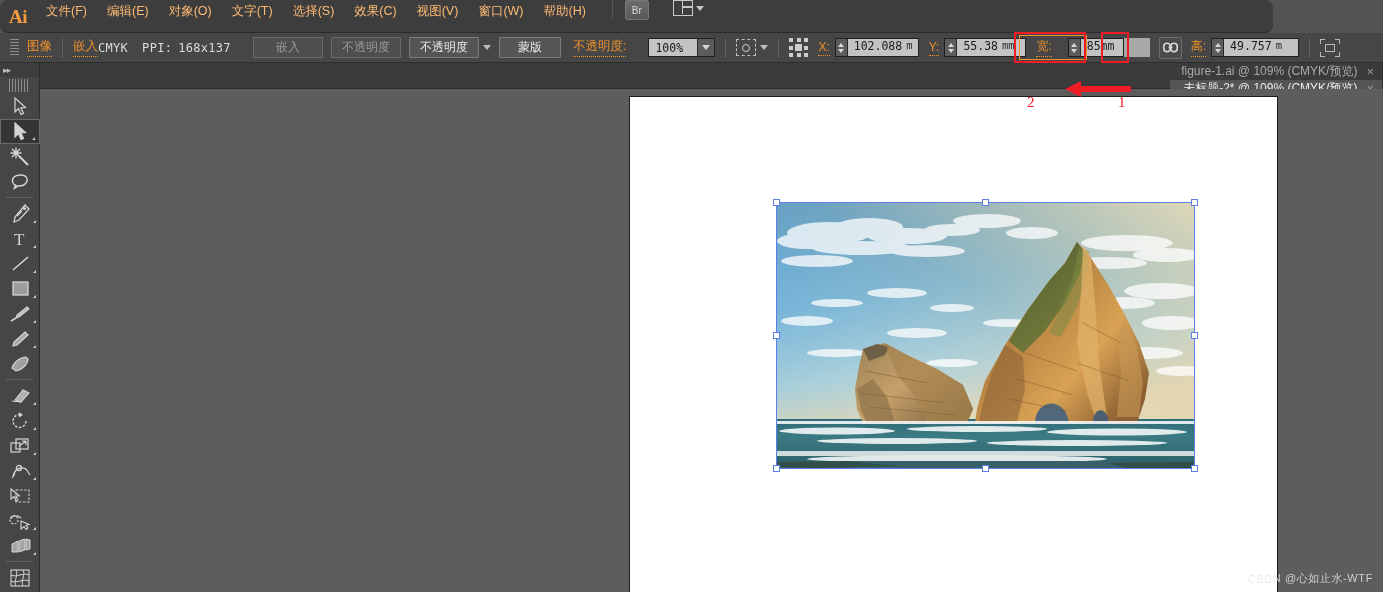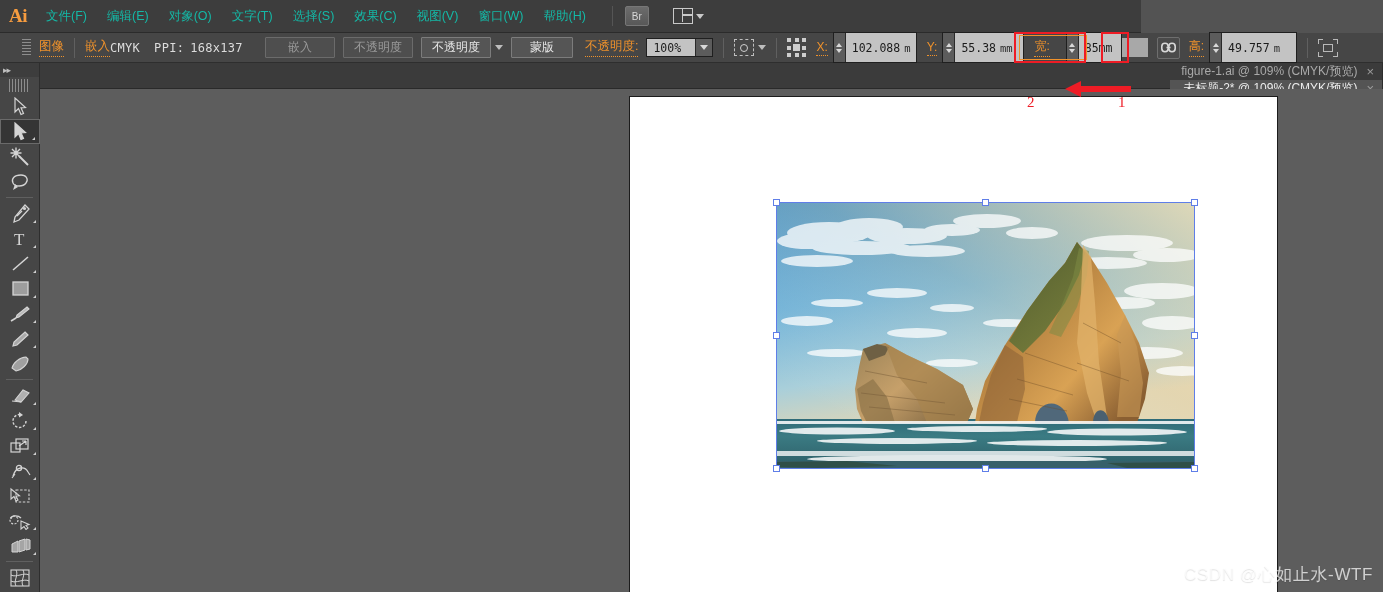--- a/index.html
+++ b/index.html
@@ -7,34 +7,35 @@
     width: 1383px; height: 592px;
     overflow: hidden;
     background: #535353;
     font-family: "Liberation Sans", "DejaVu Sans", sans-serif;
     -webkit-font-smoothing: antialiased;
   }
   #app { position: relative; width: 1383px; height: 592px; }
 
   
   .menubar {
-    position: absolute; left: 0; top: 0; width: 1141px; height: 33px;
+    position: absolute; left: 0; top: 0; width: 1273px; height: 33px;
     background: #3d3d3d;
-    display: flex; align-items: center;
+    display: flex; align-items: flex-start;
     border-bottom: 1px solid #2b2b2b;
+    border-radius: 8px;
   }
   .ai-logo {
     width: 36px; height: 33px;
     display: flex; align-items: center; justify-content: center;
     color: #f79c3f; font-size: 19px; font-weight: bold;
     font-family: "Liberation Serif", serif;
     letter-spacing: -0.5px;
   }
   .menu-item {
-    color: #14b8a6; font-size: 12.5px;
+    color: #fdba74; font-size: 12.5px;
     padding: 4px 9px; margin: 0 1px;
     white-space: nowrap; cursor: default;
     line-height: 14px;
   }
   .menu-sep {
     width: 1px; height: 20px; background: #555; margin: 0 10px 0 16px;
   }
   .br-btn {
     width: 24px; height: 20px;
     background: linear-gradient(#6c6c6c,#585858);
@@ -61,21 +62,21 @@
     border-top: 5px solid #c9c9c9;
   }
 
   
   .controlbar {
     position: absolute; left: 0; top: 33px; width: 1383px; height: 30px;
     background: #464646;
     display: flex; align-items: center;
     border-bottom: 1px solid #2e2e2e;
     font-size: 11.5px; color: #d5d5d5;
-    padding-left: 20px;
+    padding-left: 8px;
   }
   .grip {
     width: 9px; height: 18px; margin: 0 4px 0 2px;
     background: repeating-linear-gradient(to bottom, #8d8d8d 0 1px, transparent 1px 3px);
   }
   .orange-link {
     color: #f0922b; font-size: 12.5px;
     border-bottom: 1px dotted #f0922b;
     padding-bottom: 1px;
     margin-left: 4px;
@@ -89,21 +90,21 @@
     display: flex; align-items: center; justify-content: center;
     color: #9a9a9a; font-size: 12px; margin-right: 8px;
   }
   .cb-btn.enabled { color: #e6e6e6; background: #555; border-color: #7c7c7c; }
   .cb-caret {
     width: 0; height: 0; margin-left: -4px; margin-right: 8px;
     border-left: 4px solid transparent; border-right: 4px solid transparent;
     border-top: 5px solid #bdbdbd;
   }
   .field {
-    display: flex; align-items: center; height: 31px;
+    display: flex; align-items: flex-start; height: 19px;
     background: #c3c3c3; border: 1px solid #1f1f1f;
   }
   .spin {
     width: 12px; height: 100%;
     background: #5c5c5c; border-right: 1px solid #2a2a2a;
     display: flex; flex-direction: column; align-items: center; justify-content: center;
     gap: 2px;
   }
   .spin .up, .spin .dn {
     width: 0; height: 0;
@@ -241,21 +242,21 @@
     position: absolute; left: 146px; top: 105px;
     width: 419px; height: 267px;
     border: 1px solid #5f7ee8; pointer-events: none;
   }
   .handle {
     position: absolute; width: 7px; height: 7px;
     background: #ffffff; border: 1px solid #5f7ee8;
   }
   .watermark {
     position: absolute; right: 10px; bottom: 6px;
-    color: rgba(255,255,255,0.72); font-size: 17px;
+    color: rgba(255,255,255,0.72); font-size: 11px;
     letter-spacing: 0.6px; z-index: 30;
     text-shadow: 0 1px 1px rgba(0,0,0,0.12);
   }
 </style>
 </head>
 <body>
 
 <div id="app">
 
   <div class="menubar">
@@ -286,21 +287,21 @@
     <div class="cb-text" style="margin-left:14px">PPI:</div>
     <div class="cb-text" style="margin-left:6px">168x137</div>
     <div style="width:22px"></div>
     <div class="cb-btn">嵌入</div>
     <div class="cb-btn">不透明度</div>
     <div class="cb-btn enabled">不透明度</div>
     <div class="cb-caret"></div>
     <div class="cb-btn enabled" style="min-width:62px">蒙版</div>
 
     <div class="orange-link" style="margin-left:4px">不透明度:</div>
-    <div class="opacity-box" style="margin-left:8px">
+    <div class="opacity-box" style="margin-left:22px">
       <div class="val">100%</div>
       <div class="opacity-drop">
           <i></i>
         </div>
     </div>
 
     <div class="cb-sep"></div>
     <div style="display:flex;align-items:center">
       <div class="recolor-ic">
           <div class="c"></div>

